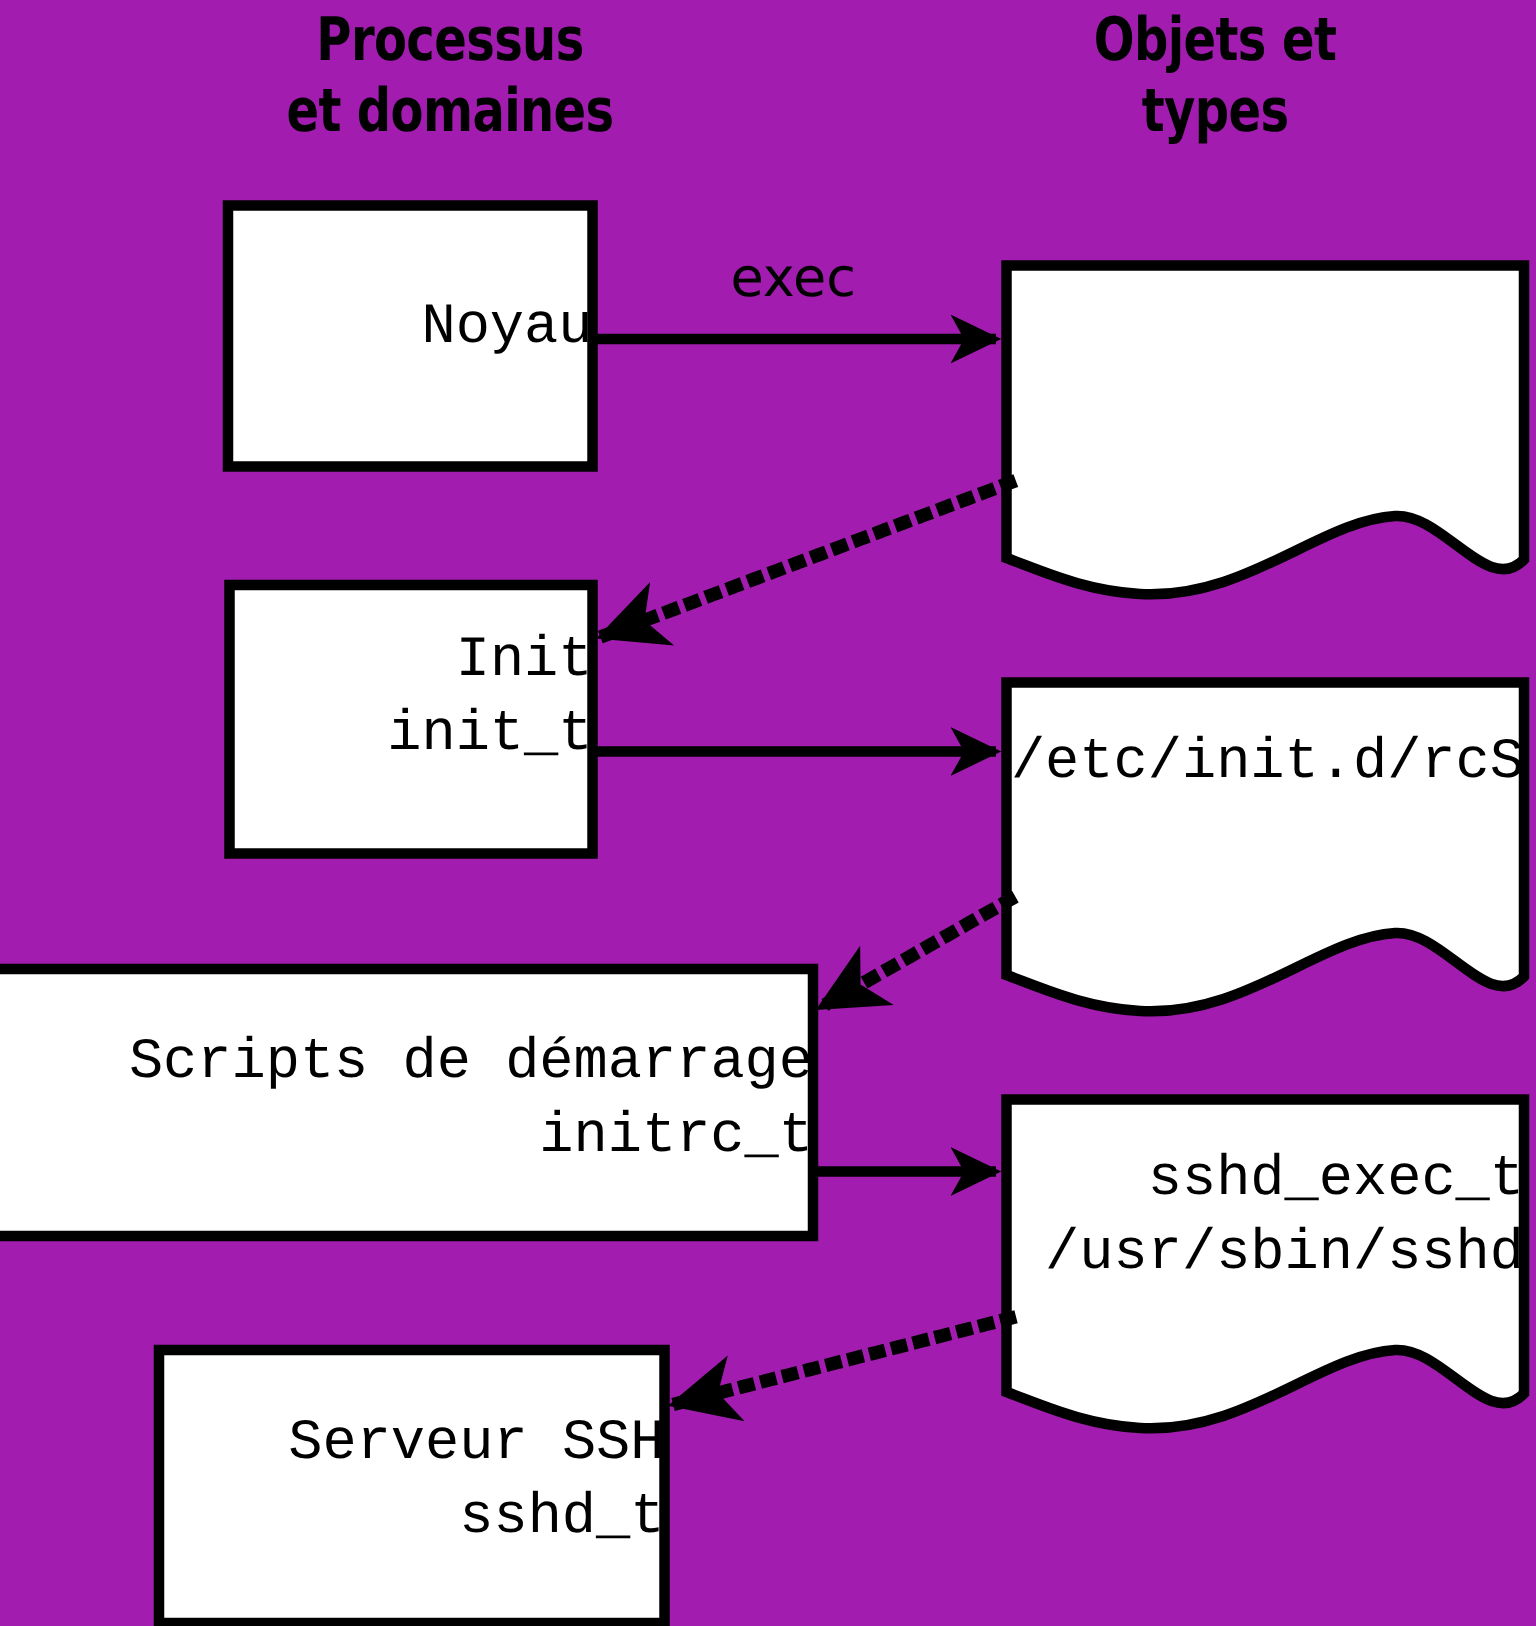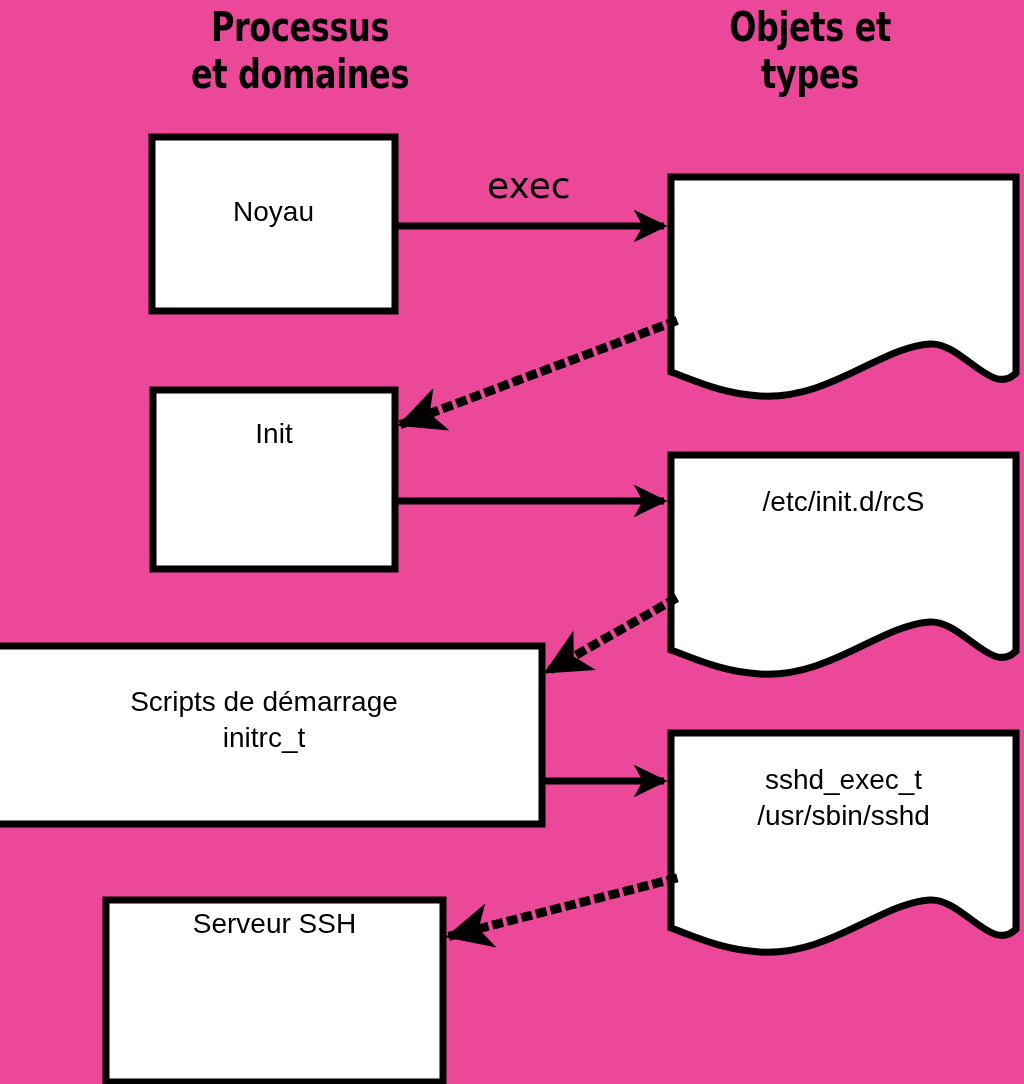--- a/index.html
+++ b/index.html
@@ -8,21 +8,21 @@
     padding: 0;
     background: #ffffff;
   }
   body {
     font-family: "DejaVu Sans", sans-serif;
   }
   #canvas {
     position: relative;
     width: 1024px;
     height: 1084px;
-    background: #ec4899;
+    background: #a21caf;
     overflow: hidden;
   }
   #diagram-svg {
     position: absolute;
     left: 0;
     top: 0;
     width: 1024px;
     height: 1084px;
   }
   .col-header {
@@ -34,23 +34,23 @@
     line-height: 1.18;
     color: #000000;
     letter-spacing: -0.5px;
     transform: scaleX(0.80);
   }
   #header-left  { left: 60px;  top: 4px;  width: 480px; }
   #header-right { left: 600px; top: 4px;  width: 420px; }
 
   .node-label {
     position: absolute;
-    text-align: center;
-    font-family: Liberation Sans, sans-serif;
-    font-size: 28px;
+    text-align: right;
+    font-family: Liberation Mono, monospace;
+    font-size: 38px;
     line-height: 1.30;
     color: #000000;
     white-space: nowrap;
     pointer-events: none;
   }
   .edge-label {
     position: absolute;
     font-family: "DejaVu Sans", sans-serif;
     font-size: 36px;
     color: #000000;
@@ -139,29 +139,31 @@
     <div>Objets et</div>
     <div>types</div>
   </div>
 
   <div class="node-label" style="left:152px; top:194px; width:243px;">
     <div>Noyau</div>
   </div>
 
   <div class="node-label" style="left:153px; top:416px; width:242px;">
     <div>Init</div>
+    <div>init_t</div>
   </div>
 
   <div class="node-label" style="left:-14px; top:684px; width:556px;">
     <div>Scripts de démarrage</div>
     <div>initrc_t</div>
   </div>
 
-  <div class="node-label" style="left:106px; top:906px; width:337px;">
+  <div class="node-label" style="left:106px; top:938px; width:337px;">
     <div>Serveur SSH</div>
+    <div>sshd_t</div>
   </div>
 
   <div class="node-label" style="left:671px; top:206px; width:345px;">
   </div>
 
   <div class="node-label" style="left:671px; top:484px; width:345px;">
     <div>/etc/init.d/rcS</div>
   </div>
 
   <div class="node-label" style="left:671px; top:762px; width:345px;">

